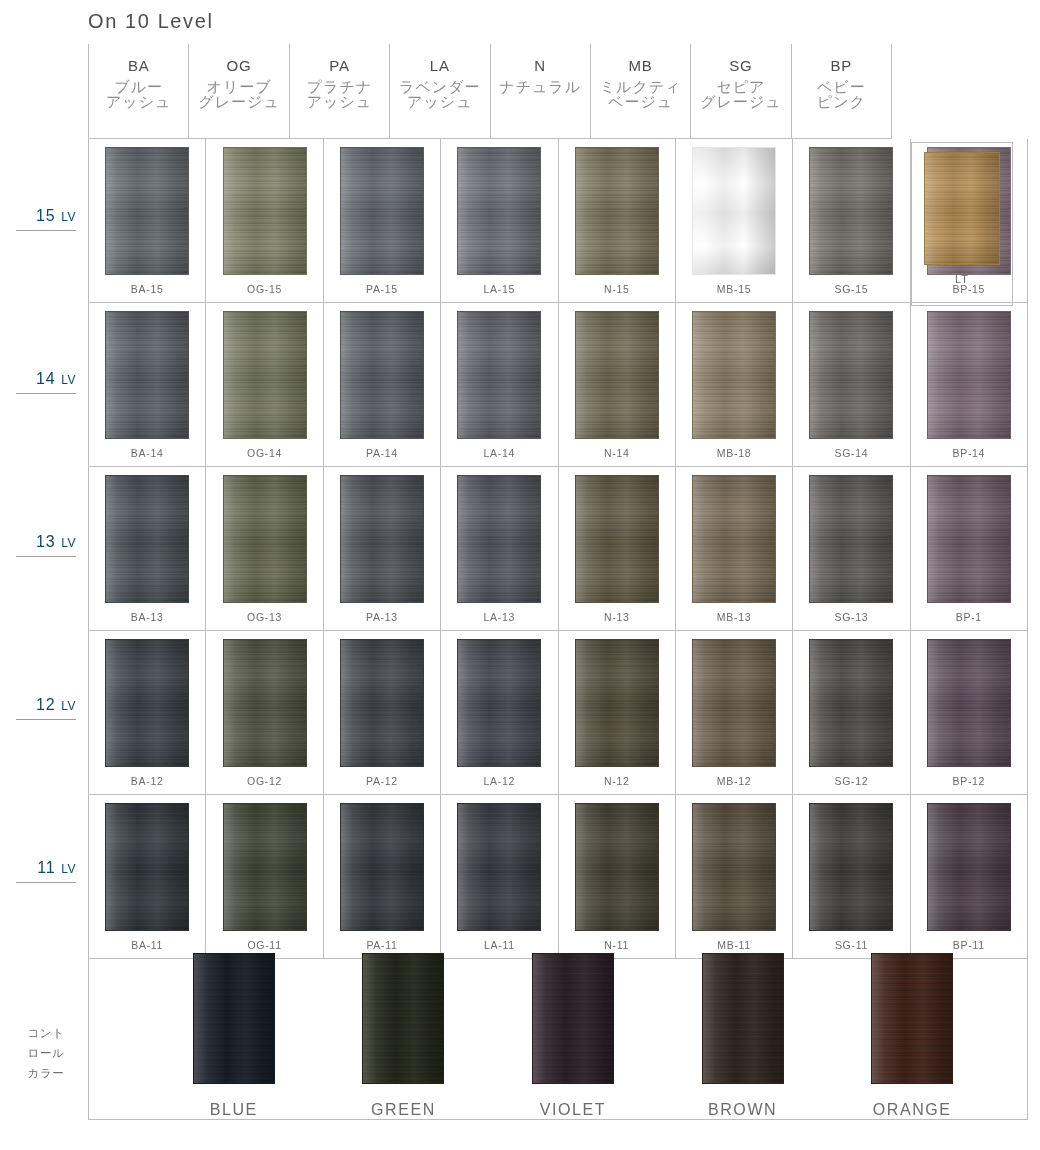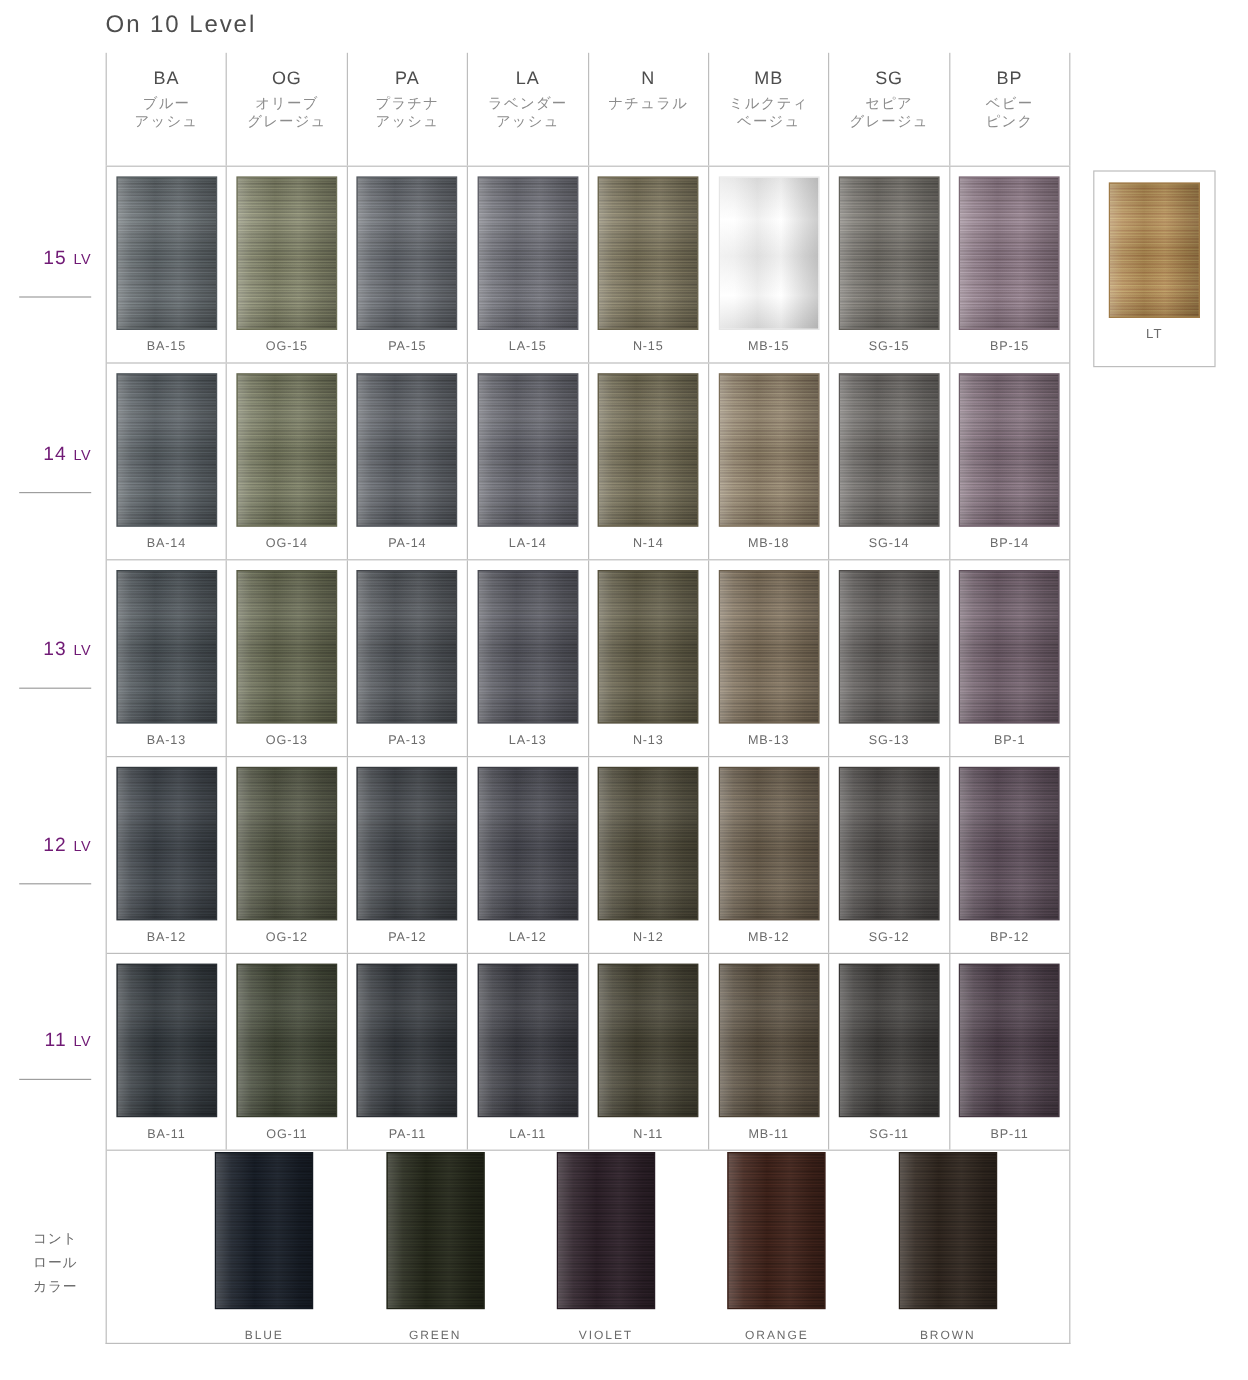--- a/index.html
+++ b/index.html
@@ -59,37 +59,37 @@
   .col-head:last-child {
     border-right: 1px solid #bdbdbd;
   }
   .col-code {
     font-size: 15px;
     letter-spacing: 0.8px;
     color: #4d4d4d;
     line-height: 20px;
   }
   .col-jp {
-    font-size: 12px;
+    font-size: 15px;
     color: #8c8c8c;
     line-height: 15px;
     letter-spacing: 1px;
     margin-top: 3px;
   }
 
   
   .level-label {
     position: absolute;
     left: 16px;
     width: 60px;
     text-align: right;
     font-size: 16px;
     letter-spacing: 1px;
-    color: #701a75;
-    padding-bottom: 22px;
+    color: #0c4a6e;
+    padding-bottom: 5px;
     border-bottom: 1px solid #9e9e9e;
   }
   .level-label .lv {
     font-size: 12px;
     letter-spacing: 0.5px;
   }
 
   #control-row-label {
     position: absolute;
     left: 16px;
@@ -99,21 +99,21 @@
     line-height: 20px;
     letter-spacing: 0.6px;
     color: #6b6b6b;
   }
 
   
   #swatch-grid {
     position: absolute;
     left: 88px;
     top: 139px;
-    width: 804px;
+    width: 940px;
     border: 1px solid #bdbdbd;
     border-top: none;
     box-sizing: border-box;
   }
   .grid-row {
     display: flex;
     border-bottom: 1px solid #bdbdbd;
     box-sizing: border-box;
   }
   .grid-row:last-child { border-bottom: none; }
@@ -236,21 +236,21 @@
         rgba(255,255,255,0.22) 0%,
         rgba(255,255,255,0.08) 16%,
         rgba(0,0,0,0.08) 40%,
         rgba(255,255,255,0.04) 64%,
         rgba(0,0,0,0.16) 88%,
         rgba(0,0,0,0.24) 100%);
     pointer-events: none;
   }
   .control-caption {
     margin-top: 17px;
-    font-size: 10px;
+    font-size: 16px;
     letter-spacing: 1.6px;
     color: #6b6b6b;
   }
 
   
   #lt-panel {
     position: absolute;
     left: 911px;
     top: 142px;
     width: 102px;
@@ -510,26 +510,26 @@
         </div>
         <div class="control-cell">
           <div class="control-swatch" style="background-color: rgb(35, 38, 25);"></div>
           <div class="control-caption">GREEN</div>
         </div>
         <div class="control-cell">
           <div class="control-swatch" style="background-color: rgb(43, 31, 39);"></div>
           <div class="control-caption">VIOLET</div>
         </div>
         <div class="control-cell">
+          <div class="control-swatch" style="background-color: rgb(46, 37, 30);"></div>
+          <div class="control-caption">BROWN</div>
+        </div>
+        <div class="control-cell">
           <div class="control-swatch" style="background-color: rgb(61, 33, 25);"></div>
           <div class="control-caption">ORANGE</div>
-        </div>
-        <div class="control-cell">
-          <div class="control-swatch" style="background-color: rgb(46, 37, 30);"></div>
-          <div class="control-caption">BROWN</div>
         </div>
       </div>
     </div>
 
   <div id="lt-panel">
     <div class="swatch" id="lt-swatch" style="background-color: rgb(176, 136, 80);"></div>
     <div id="lt-caption">LT</div>
   </div>
 
 </div>

